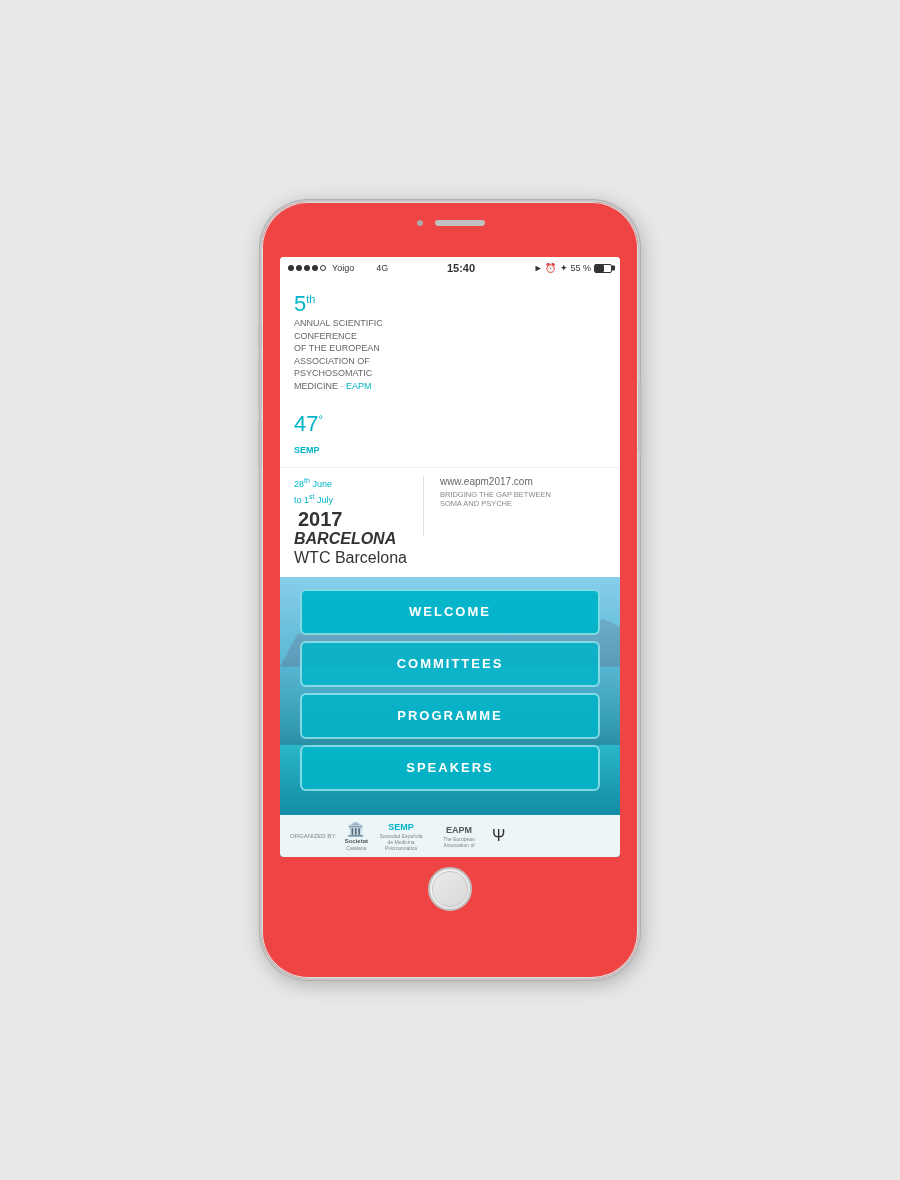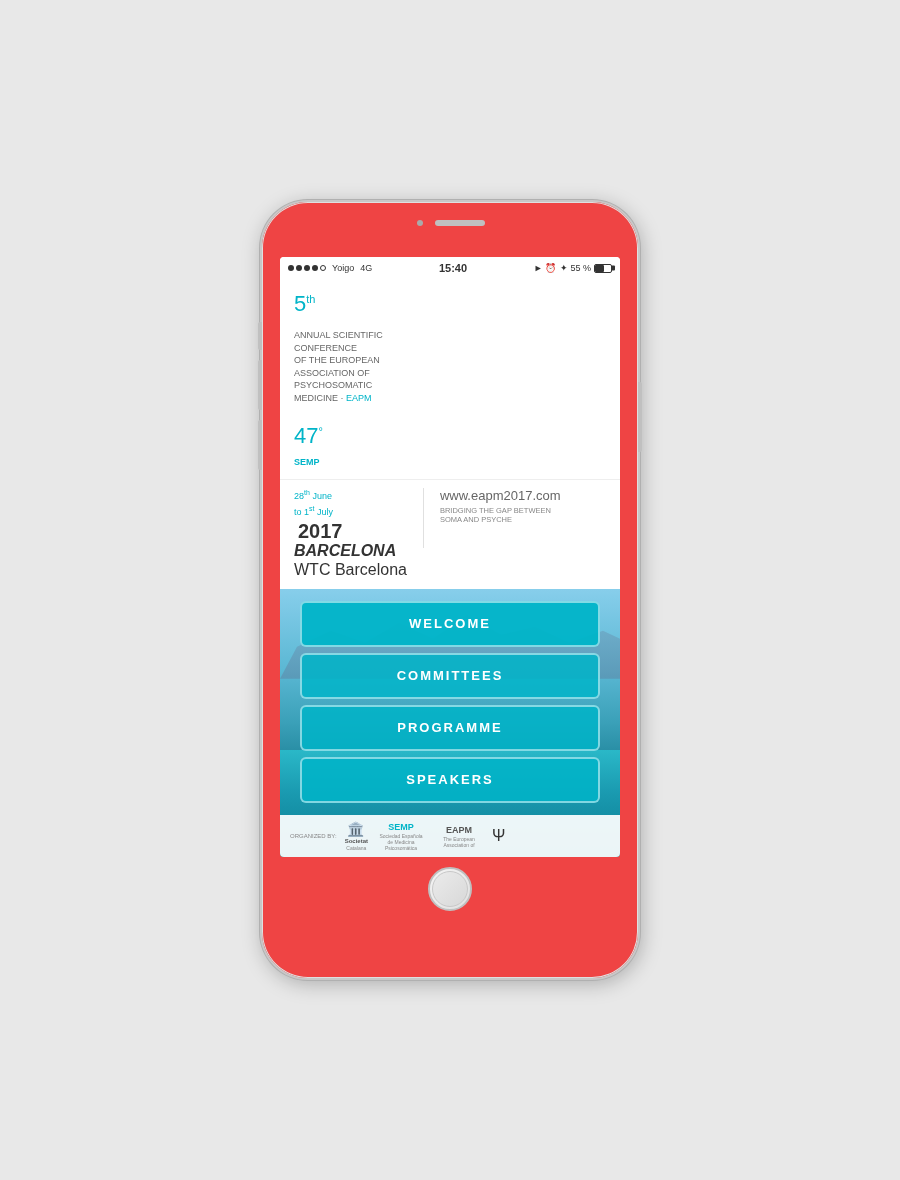--- a/index.html
+++ b/index.html
@@ -184,21 +184,21 @@
       line-height: 1;
     }
     .conf-number sup {
       font-size: 11px;
       color: #00b4c8;
     }
     .conf-title {
       color: #666;
       font-size: 9px;
       line-height: 1.4;
-      margin-top: 14px;
+      margin-top: 2px;
       text-transform: uppercase;
     }
     .conf-title .highlight {
       color: #00b4c8;
     }
     .congreso-number {
       color: #00b4c8;
       font-size: 22px;
       font-weight: 300;
       line-height: 1;
@@ -269,21 +269,21 @@
       margin: 0 6px;
     }
 
     .website-section {
       display: flex;
       flex-direction: column;
       gap: 3px;
     }
     .website-url {
       color: #666;
-      font-size: 13px;
+      font-size: 10px;
     }
     .website-tagline {
       color: #888;
       font-size: 7.5px;
       text-transform: uppercase;
       line-height: 1.3;
     }
 
     
     .buttons-section {
@@ -462,21 +462,21 @@
   <div class="phone-screen">
 
     <div class="status-bar">
       <div class="status-left">
         <div class="dot"></div>
         <div class="dot"></div>
         <div class="dot"></div>
         <div class="dot"></div>
         <div class="dot-empty"></div>
         <span style="margin-left:4px;font-size:9px;">Yoigo</span>
-        <span style="margin-left:4px;font-size:9px;">4G</span>
+        <span style="margin-left:20px;font-size:9px;">4G</span>
       </div>
       <div style="font-size:11px;font-weight:600;">15:40</div>
       <div class="status-right">
         <span style="font-size:9px;">►</span>
         <span style="font-size:9px;">⏰</span>
         <span style="font-size:9px;">✦</span>
         <span style="font-size:9px;">55 %</span>
         <div class="battery-icon">
             <div class="battery-fill"></div>
           </div>

